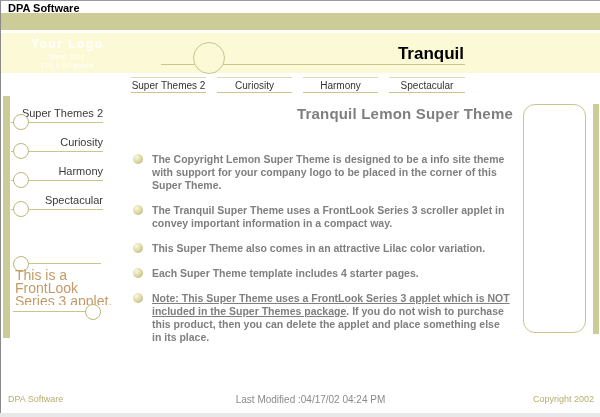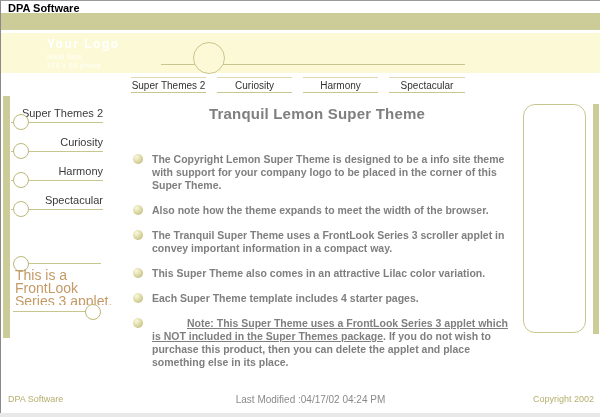--- a/index.html
+++ b/index.html
@@ -7,21 +7,21 @@
     position:relative;width:600px;height:413px;background:#ffffff;
     font-family:"Liberation Sans",sans-serif;overflow:hidden;
     border-left:1px solid #8a8a8a;border-top:1px solid #9a9a9a;box-sizing:border-box;
   }
   
   .brand{position:absolute;left:7px;top:1px;font-size:11px;font-weight:bold;color:#000;}
   .toplink{position:absolute;right:6px;top:16px;font-size:8px;color:#222;letter-spacing:.3px;cursor:pointer;}
   .band{position:absolute;top:12px;left:0;right:0;height:17px;background:#CCCC99;}
   
   .banner{position:absolute;top:32px;left:0;right:0;height:40px;background:#FCFAD6;}
-  .logo{position:absolute;left:30px;top:4px;color:#fff;text-align:left;margin-left:16px;}
+  .logo{position:absolute;left:30px;top:4px;color:#fff;text-align:center;}
   .logo-title{font-size:12px;font-weight:bold;letter-spacing:1.5px;}
   .logo-sub{font-size:7px;letter-spacing:.5px;margin-top:2px;}
   .banner-line{position:absolute;left:160px;top:31px;width:304px;height:1px;background:#C9C58F;}
   .banner-circle{position:absolute;left:192px;top:9px;width:30px;height:30px;border:1px solid #C9C58F;border-radius:50%;background:#FCFAD6;}
   .banner-title{position:absolute;right:136px;top:11px;font-size:17px;font-weight:bold;color:#000;}
   
   .nav-btn{position:absolute;top:76px;height:16px;border-top:1px solid #DED9AE;border-bottom:1px solid #C9C58F;
     font-size:10px;color:#333;text-align:center;line-height:15px;box-sizing:border-box;cursor:pointer;}
   .n1{left:130px;width:75px;} .n2{left:216px;width:75px;} .n3{left:302px;width:75px;} .n4{left:388px;width:76px;}
   
@@ -30,28 +30,28 @@
     font-size:11px;color:#3a3a3a;text-align:right;padding-bottom:3px;cursor:pointer;}
   .si1{top:106px;} .si2{top:135px;} .si3{top:164px;} .si4{top:193px;}
   .side-item .dot{position:absolute;left:2px;bottom:-8px;width:14px;height:14px;border:1px solid #BDB878;border-radius:50%;background:#fff;}
   .applet-rule{position:absolute;left:12px;width:88px;height:1px;background:#C9C58F;}
   .ar1{top:262px;} .ar2{top:310px;}
   .applet-dot{position:absolute;width:14px;height:14px;border:1px solid #BDB878;border-radius:50%;background:#fff;}
   .ad1{left:12px;top:255px;} .ad2{left:84px;top:303px;}
   .applet-text{position:absolute;left:14px;top:268px;width:98px;height:36px;overflow:hidden;
     font-size:14px;line-height:13px;color:#C49A66;}
   
-  .main-title{position:absolute;left:120px;top:104px;width:392px;text-align:center;
+  .main-title{position:absolute;left:120px;top:104px;width:392px;text-align:right;
     font-size:15px;font-weight:bold;color:#7F7F7F;letter-spacing:.2px;}
   .bullets{position:absolute;left:132px;top:152px;width:378px;}
   .bullet{display:flex;margin-bottom:12px;}
   .sph{flex:0 0 10px;width:10px;height:10px;border-radius:50%;margin-top:1px;margin-right:9px;
     background:radial-gradient(circle at 35% 30%, #FBF8DC 0%, #D9D5A0 55%, #ABA766 100%);}
   .btxt{width:359px;font-size:10.5px;font-weight:bold;color:#7F7F7F;line-height:13px;}
-  .u{text-decoration:underline;cursor:pointer;margin-left:35px;}
+  .u{text-decoration:underline;cursor:pointer;}
   
   .rbox{position:absolute;left:522px;top:103px;width:61px;height:227px;border:1px solid #C9C58F;border-radius:12px;background:#fff;}
   .rbar{position:absolute;left:592px;top:103px;width:6px;height:230px;background:#CCCC99;}
   
   .footer-left{position:absolute;left:7px;top:393px;font-size:9px;color:#B5AF6F;}
   .footer-center{position:absolute;left:20px;right:0;top:393px;text-align:center;font-size:10px;color:#8a8a8a;}
   .footer-right{position:absolute;right:6px;top:393px;font-size:9px;color:#B5AF6F;}
 </style>
 </head>
 <body>
@@ -63,20 +63,21 @@
   <div class="band"></div>
 
   <div class="banner">
     <div class="logo">
       <div class="logo-title">Your Logo</div>
       <div class="logo-sub">Ideal Size</div>
       <div class="logo-sub">170 x 60 pixels</div>
     </div>
     <div class="banner-line"></div>
     <div class="banner-circle"></div>
+    <div class="banner-title">Tranquil</div>
   </div>
 
   <div class="nav-btn n1">Super Themes 2</div>
   <div class="nav-btn n2">Curiosity</div>
   <div class="nav-btn n3">Harmony</div>
   <div class="nav-btn n4">Spectacular</div>
 
   <div class="side-strip"></div>
 
   <div class="side-item si1">
@@ -108,24 +109,20 @@
 
   <div class="main-title">Tranquil Lemon Super Theme</div>
 
   <div class="bullets">
     <div class="bullet">
       <span class="sph"></span>
       <div class="btxt">The Copyright Lemon Super Theme is designed to be a info site theme with support for your company logo to be placed in the corner of this Super Theme.</div>
     </div>
     <div class="bullet">
       <span class="sph"></span>
-      <div class="btxt">Also note how the theme expands to meet the width of the browser.</div>
-    </div>
-    <div class="bullet">
-      <span class="sph"></span>
       <div class="btxt">The Tranquil Super Theme uses a FrontLook Series 3 scroller applet in convey important information in a compact way.</div>
     </div>
     <div class="bullet">
       <span class="sph"></span>
       <div class="btxt">This Super Theme also comes in an attractive Lilac color variation.</div>
     </div>
     <div class="bullet">
       <span class="sph"></span>
       <div class="btxt">Each Super Theme template includes 4 starter pages.</div>
     </div>

